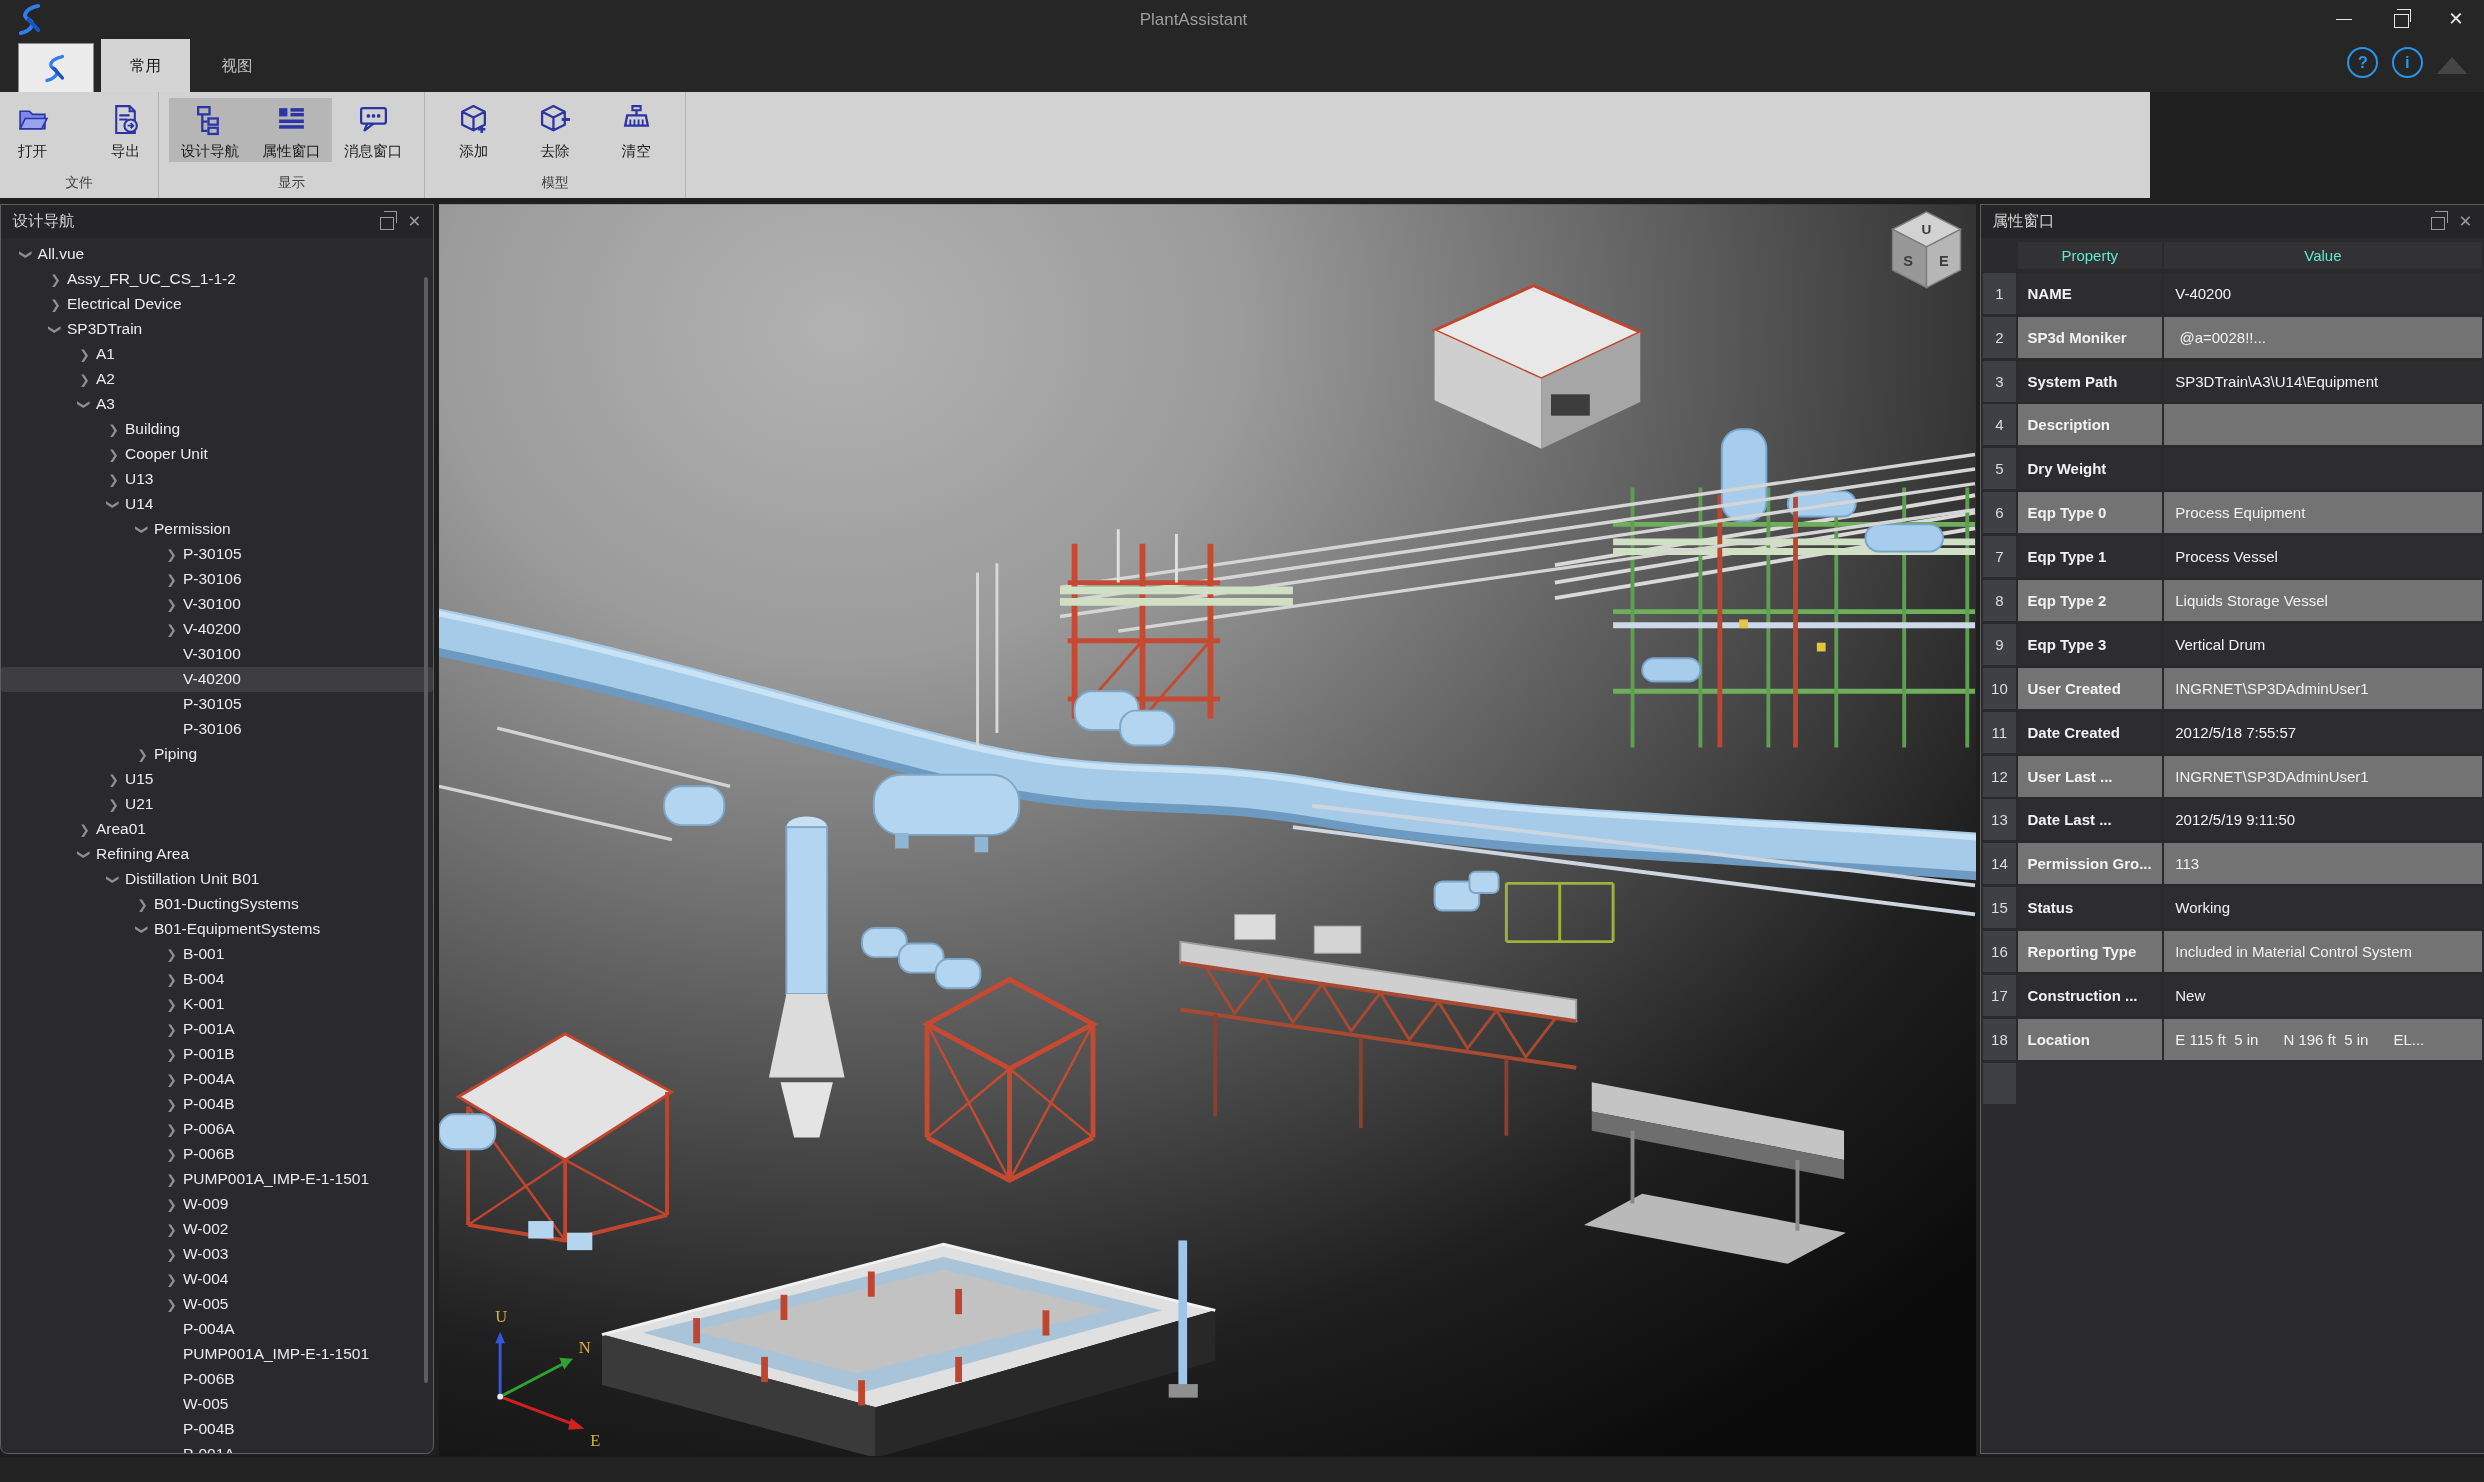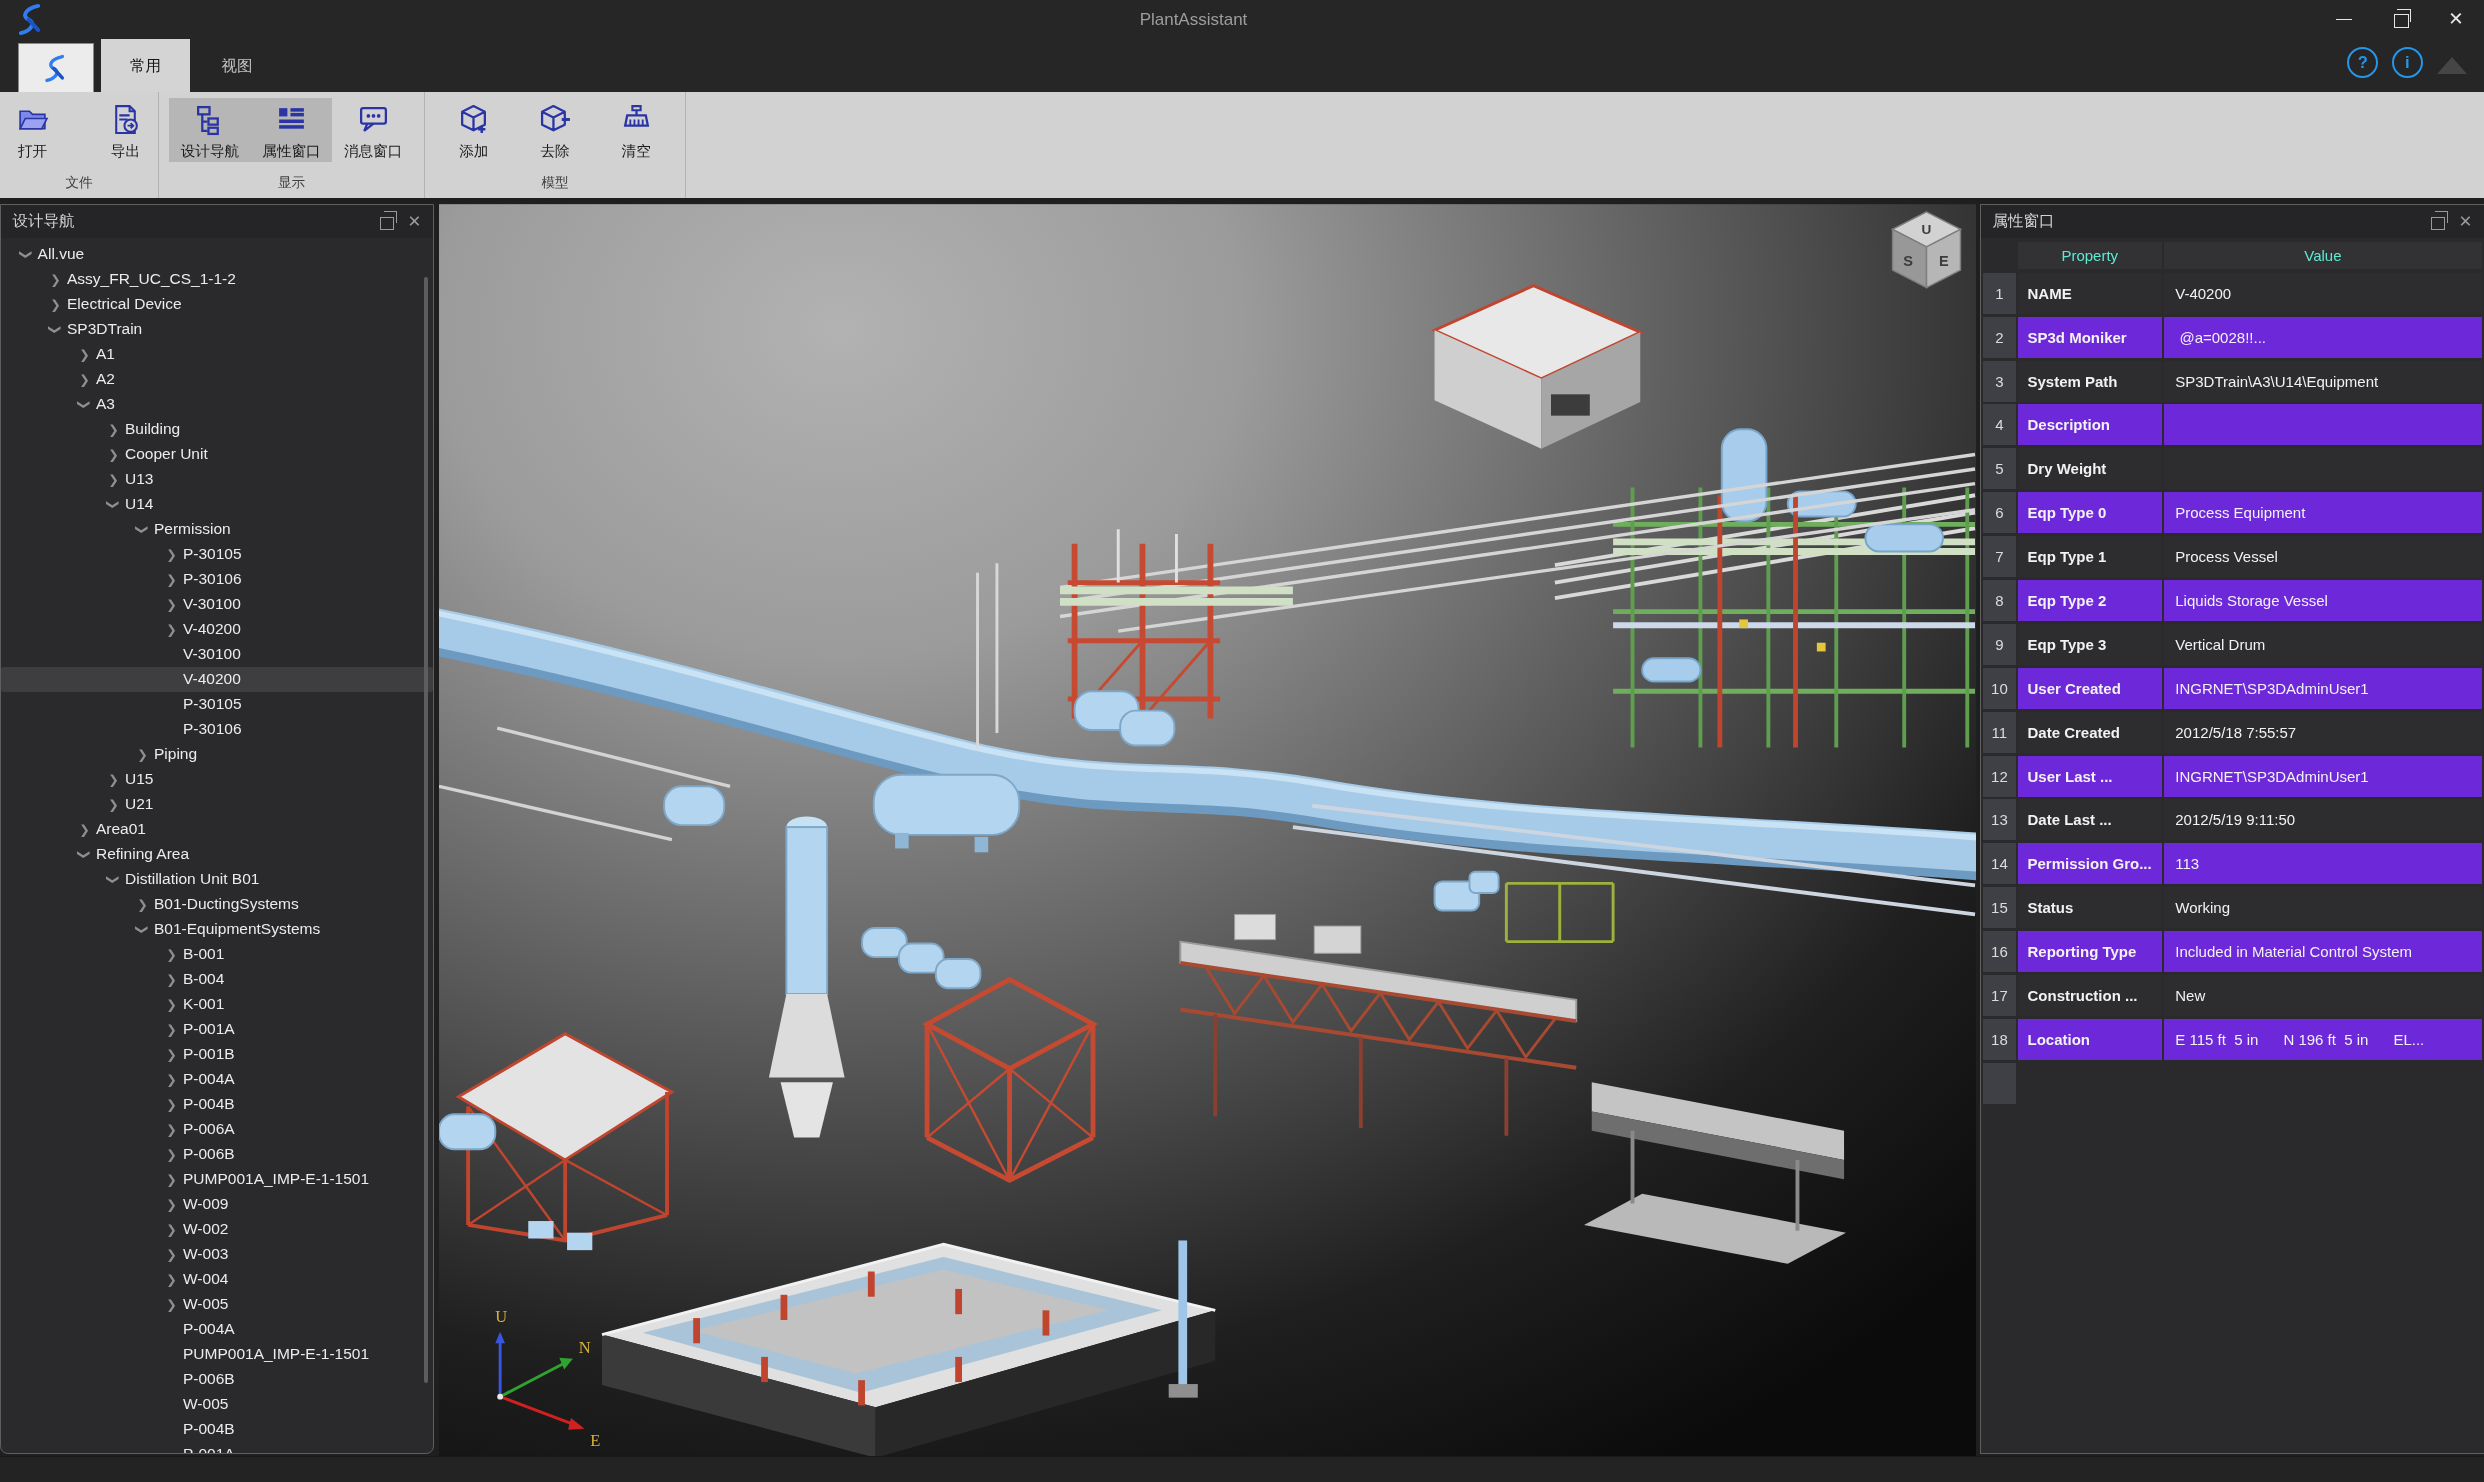--- a/index.html
+++ b/index.html
@@ -24,21 +24,21 @@
        border:1px solid #8a8a8a;display:flex;align-items:center;justify-content:center;}
   .tab{position:absolute;top:0;height:53px;line-height:53px;text-align:center;font-size:15.5px;}
   .tab.active{background:#d4d4d4;color:#161616;}
   .tab.inactive{color:#c3c3c3;}
   .tab-utils{position:absolute;right:17.5px;top:7.8px;display:flex;align-items:center;gap:13.6px;}
   .help-circle{width:27px;height:27px;border:2.4px solid #2596e8;border-radius:50%;color:#2596e8;
        font-weight:bold;font-size:16.5px;display:flex;align-items:center;justify-content:center;}
   .collapse-tri{width:0;height:0;border-left:15.5px solid transparent;border-right:15.5px solid transparent;
        border-bottom:17.5px solid #454545;margin-top:5.8px;}
   
-  .ribbon{position:absolute;left:0;top:92px;width:2484px;height:106px;background:#d2d2d2;display:flex;}
+  .ribbon{position:absolute;left:0;top:92px;width:2150px;height:106px;background:#d2d2d2;display:flex;}
   .ribbon-group{height:106px;border-right:1px solid #b2b2b2;display:flex;flex-direction:column;}
   .rg-buttons{flex:1;display:flex;align-items:flex-start;justify-content:center;padding-top:5.8px;}
   .rg-label{height:25px;text-align:center;font-size:13.6px;color:#3e3e3e;line-height:19.4px;}
   .rbtn{display:flex;flex-direction:column;align-items:center;padding:3.9px 11.6px 1.9px 11.6px;min-width:56px;}
   .rbtn.pressed{background:#b6b6b6;}
   .rbtn .ricon{width:35px;height:35px;display:flex;align-items:center;justify-content:center;}
   .rbtn .rlabel{font-size:14.6px;color:#1b1b1b;margin-top:4.9px;white-space:nowrap;}
   
   .panel{position:absolute;background:#2a2a2c;border:1px solid #5f5f5f;box-sizing:border-box;}
   .panel-head{height:33px;display:flex;align-items:center;padding:0 11.6px;color:#d2d2d2;font-size:15.5px;
@@ -60,21 +60,21 @@
   #prop-grid-head,{}
   .pgrid{display:grid;grid-template-columns:33px 144px 1fr;column-gap:1.9px;row-gap:2.9px;margin:3.9px 1.9px 0 1.9px;}
   .pcell{display:flex;align-items:center;font-size:15px;overflow:hidden;}
   .pcell.head{height:27px;background:#323234;color:#5eead4;justify-content:center;}
   .pcell.corner{background:transparent;}
   .pcell.num{height:41px;background:#3e4046;color:#dcdcdc;justify-content:center;}
   .pcell.num.stub{background:#3e4046;}
   .pcell.prop{height:41px;padding-left:9.7px;color:#f2f2f2;font-weight:bold;}
   .pcell.val{height:41px;padding-left:11.6px;color:#f2f2f2;white-space:pre;}
   .pcell.odd{background:#2d2d30;}
-  .pcell.even{background:#6d28d9;}
+  .pcell.even{background:#737373;}
   
   #viewport{position:absolute;left:439px;top:204px;width:1537px;height:1252px;background:#101010;}
   
   .statusbar{position:absolute;left:0;top:1456px;width:2484px;height:27px;background:#232323;border-top:1px solid #1a1a1a;}
 </style>
 </head>
 <body>
 
 <div id="app">
 

